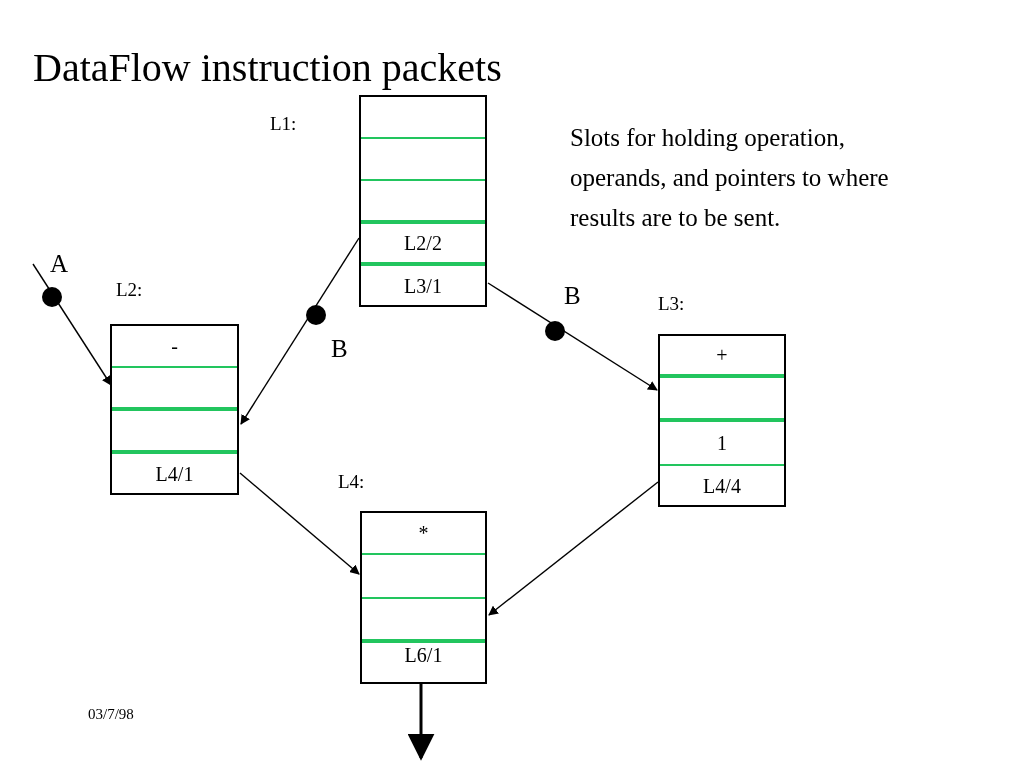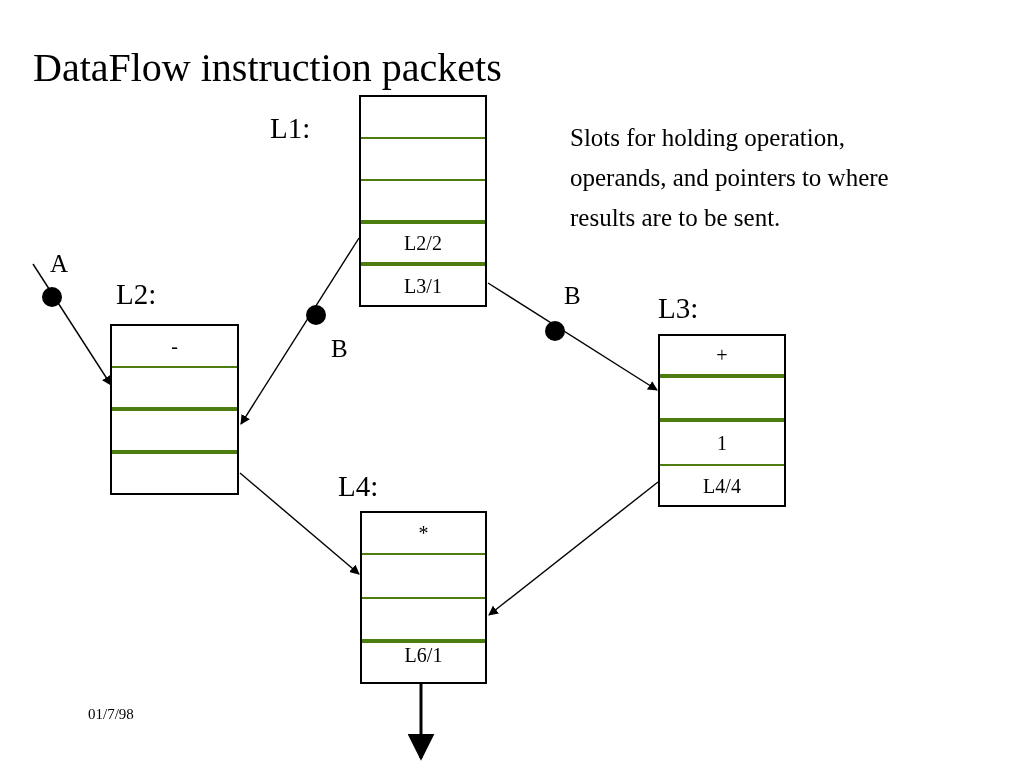--- a/index.html
+++ b/index.html
@@ -50,29 +50,29 @@
     background: #fff;
   }
   .packet .slot {
     box-sizing: border-box;
     width: 100%;
     display: flex;
     align-items: center;
     justify-content: center;
     font-size: 20px;
     line-height: 1;
-    border-bottom: 2px solid #4d7c0f;
+    border-bottom: 2px solid #22c55e;
     background: #fff;
   }
   .packet .slot.thick { border-bottom-width: 4px; }
   .packet .slot.last { border-bottom: none; }
 
   
   .boxlabel {
-    font-size: 29px;
+    font-size: 19px;
     line-height: 1;
     white-space: nowrap;
   }
   
   .edgelabel {
     font-size: 25px;
     line-height: 1;
     white-space: nowrap;
   }
   
@@ -106,20 +106,21 @@
     <div class="slot thick" style="height:43px;"></div>
     <div class="slot thick" style="height:42px;">L2/2</div>
     <div class="slot last" style="height:39px;">L3/1</div>
   </div>
 
   <div class="abs boxlabel" style="left:116px; top:280px;">L2:</div>
   <div class="abs packet" style="left:110px; top:324px; width:129px; height:171px;">
     <div class="slot" style="height:42px;">-</div>
     <div class="slot thick" style="height:43px;"></div>
     <div class="slot thick" style="height:43px;"></div>
+    <div class="slot last" style="height:39px;">L4/1</div>
   </div>
 
   <div class="abs boxlabel" style="left:658px; top:294px;">L3:</div>
   <div class="abs packet" style="left:658px; top:334px; width:128px; height:173px;">
     <div class="slot thick" style="height:42px;">+</div>
     <div class="slot thick" style="height:44px;"></div>
     <div class="slot" style="height:44px;">1</div>
     <div class="slot last" style="height:39px;">L4/4</div>
   </div>
 
@@ -154,15 +155,15 @@
     <line x1="488" y1="283" x2="657" y2="390" stroke="#000" stroke-width="1.4" marker-end="url(#ah)"></line>
     <circle cx="555" cy="331" r="10" fill="#000"></circle>
 
     <line x1="240" y1="473" x2="359" y2="574" stroke="#000" stroke-width="1.4" marker-end="url(#ah)"></line>
 
     <line x1="658" y1="482" x2="489" y2="615" stroke="#000" stroke-width="1.4" marker-end="url(#ah)"></line>
 
     <line x1="421" y1="684" x2="421" y2="758" stroke="#000" stroke-width="3" marker-end="url(#ahbig)"></line>
   </svg>
 
-  <div class="abs datestamp">01/7/98</div>
+  <div class="abs datestamp">03/7/98</div>
 
 </div>
 
 </body></html>

